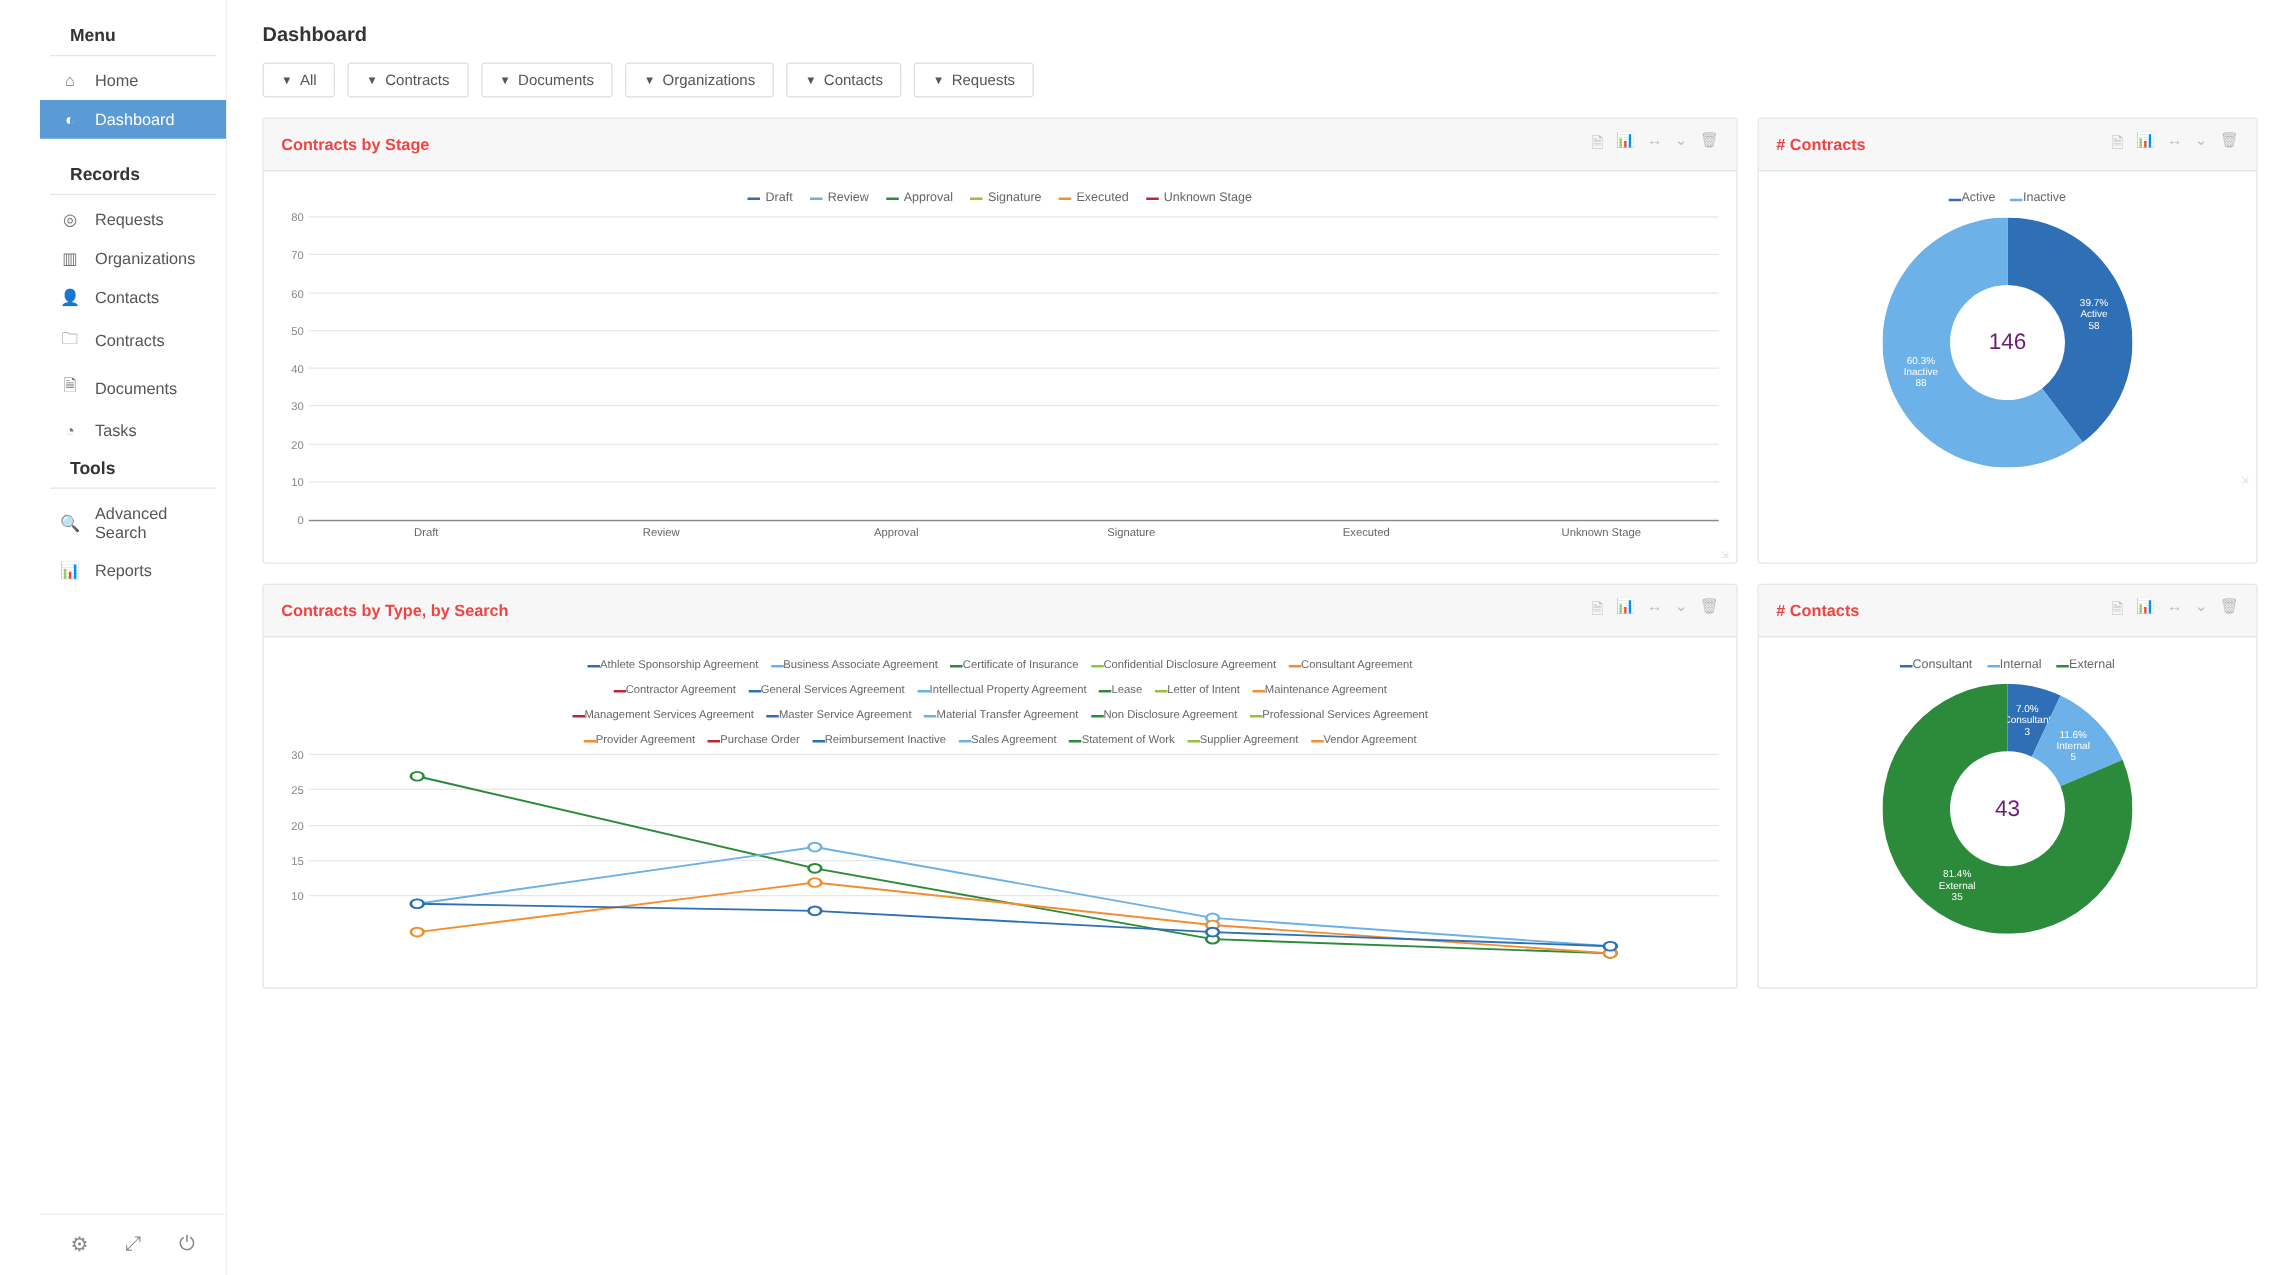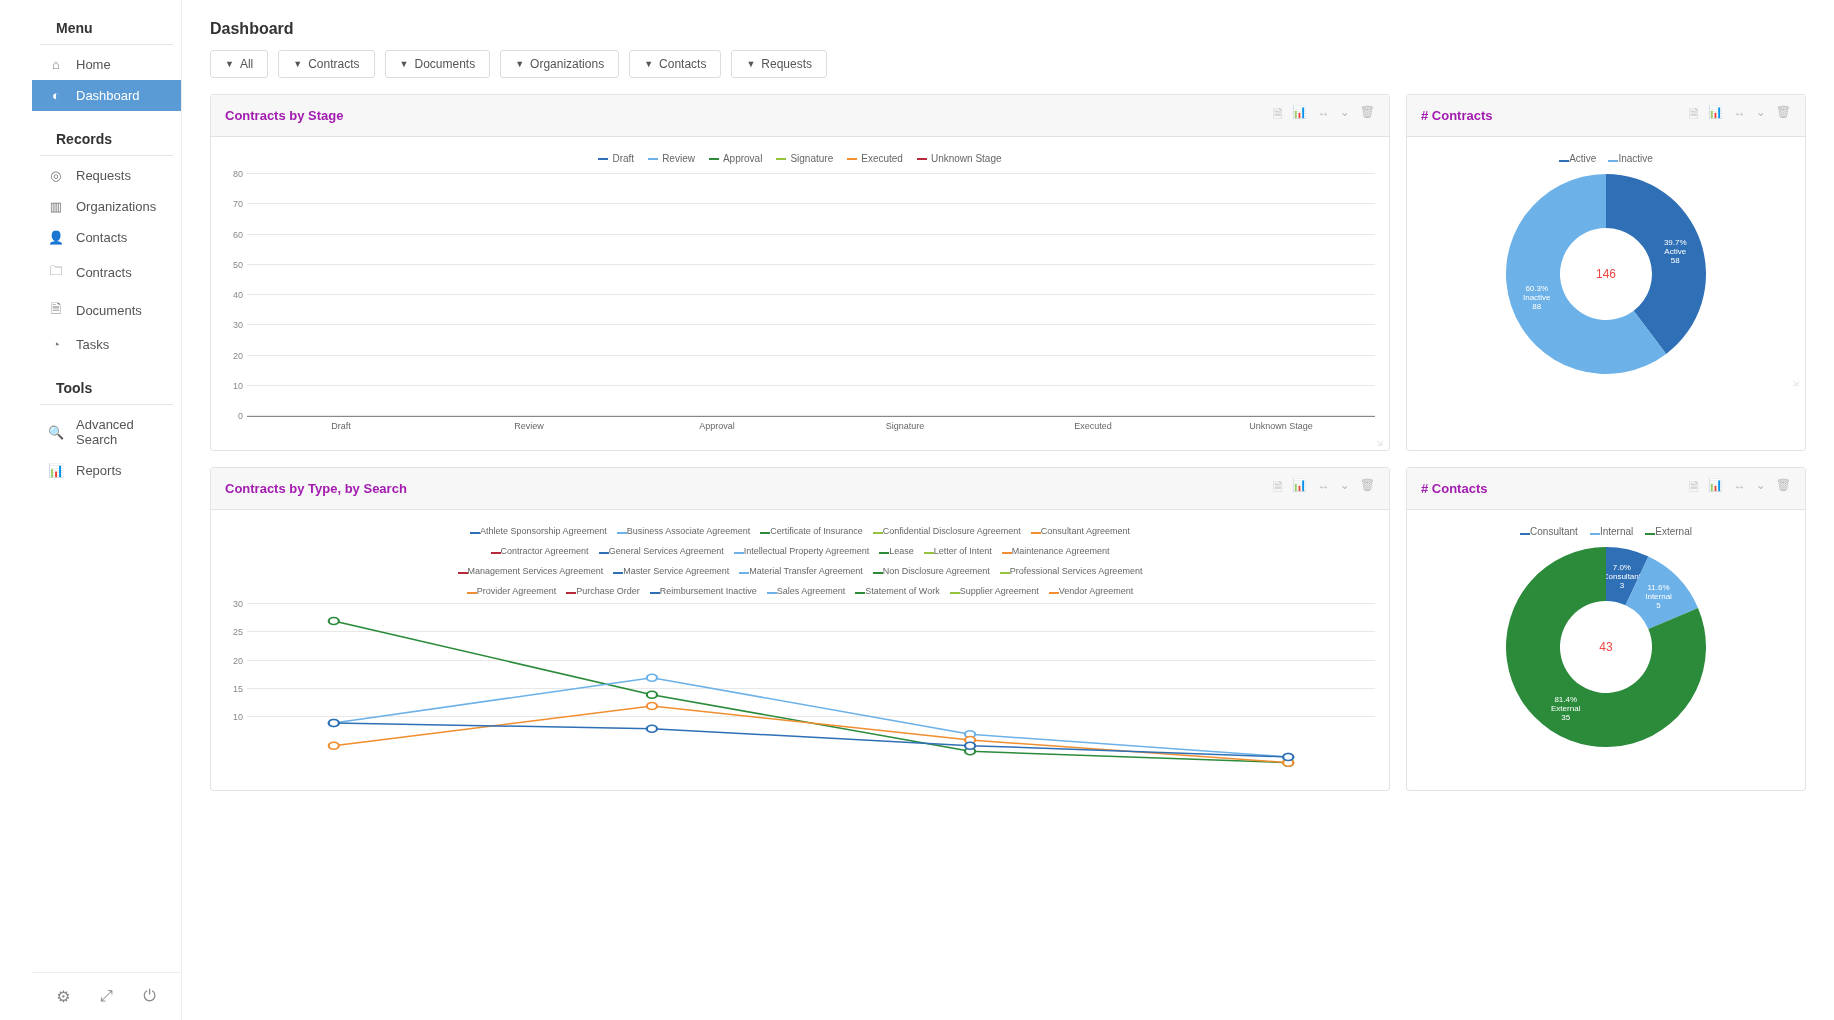--- a/index.html
+++ b/index.html
@@ -20,21 +20,21 @@
 .page-title { font-size: 16px; font-weight: 700; color: #333; padding: 20px 28px 8px 28px; }
 .filters { display: flex; gap: 10px; padding: 4px 28px 16px 28px; flex-wrap: wrap; }
 .filter-btn { border: 1px solid #ddd; background: #fff; border-radius: 3px; padding: 6px 14px; font-size: 12px; color: #555; cursor: pointer; display: inline-flex; align-items: center; gap: 6px; }
 .filter-btn .flt-icon { font-size: 9px; }
 
 .widgets-row { display: flex; gap: 16px; padding: 0 28px 16px 28px; }
 .widget { border: 1px solid #e3e3e3; border-radius: 3px; background: #fff; display: flex; flex-direction: column; }
 .widget.large { flex: 1; }
 .widget.small { width: 400px; }
 .widget-header { background: #f7f7f7; border-bottom: 1px solid #e3e3e3; padding: 10px 14px; display: flex; align-items: center; justify-content: space-between; }
-.widget-title { font-size: 13px; font-weight: 700; color: #a21caf; }
+.widget-title { font-size: 13px; font-weight: 700; color: #ef4444; }
 .widget-tools { display: flex; gap: 10px; color: #bbb; font-size: 12px; }
 .widget-tools span { cursor: pointer; }
 .widget-body { padding: 10px 14px 16px 14px; position: relative; }
 
 
 .bar-legend { display: flex; justify-content: center; gap: 14px; flex-wrap: wrap; font-size: 10px; color: #666; margin: 6px 0 10px 0; }
 .bar-legend .leg { display: inline-flex; align-items: center; gap: 4px; }
 .leg .sw { width: 10px; height: 2px; display: inline-block; }
 .chart-area { position: relative; height: 260px; margin-left: 22px; }
 .y-axis { position: absolute; left: -22px; top: 0; bottom: 18px; width: 22px; }
@@ -43,21 +43,21 @@
 .grid-line { position: absolute; left: 0; right: 0; border-top: 1px solid #e8e8e8; }
 .bars { position: absolute; left: 0; right: 0; bottom: 18px; top: 0; display: flex; align-items: flex-end; justify-content: space-around; }
 .bar-col { flex: 1; display: flex; align-items: flex-end; justify-content: center; }
 .bar { width: 54px; }
 .x-axis { position: absolute; left: 0; right: 0; bottom: 0; height: 18px; display: flex; border-top: 1px solid #888; }
 .x-lbl { flex: 1; text-align: center; font-size: 9px; color: #666; padding-top: 4px; }
 
 
 .donut-legend { display: flex; justify-content: center; gap: 12px; font-size: 10px; color: #666; margin: 6px 0 10px 0; flex-wrap: wrap;}
 .donut-wrap { display: flex; justify-content: center; position: relative; }
-.donut-center { position: absolute; top: 50%; left: 50%; transform: translate(-50%,-50%); font-size: 12px; font-weight: 400; color: #ef4444; }
+.donut-center { position: absolute; top: 50%; left: 50%; transform: translate(-50%,-50%); font-size: 18px; font-weight: 400; color: #701a75; }
 
 
 .line-legend { display: flex; justify-content: center; gap: 10px; flex-wrap: wrap; font-size: 9px; color: #666; margin: 6px 0 8px 0; max-width: 760px; margin-left:auto; margin-right:auto;}
 .line-chart { position: relative; height: 170px; margin-left: 22px; }
 .line-chart .y-axis { left: -22px; bottom: 0; }
 .line-chart .grid { bottom: 0; }
 .expand-hint { position:absolute; right:6px; bottom:2px; color:#ddd; font-size:8px;}
 </style>
 </head>
 <body>
@@ -97,21 +97,21 @@
           </div>
           <div class="sidebar-item">
             <span class="si-icon">🗎</span>
             <span>Documents</span>
           </div>
           <div class="sidebar-item">
             <span class="si-icon">◔</span>
             <span>Tasks</span>
           </div>
         </div>
-      <div class="sidebar-section-title" style="margin-top:14px;">Tools</div>
+      <div class="sidebar-section-title" style="margin-top:0;">Tools</div>
       <div id="tools-items">
           <div class="sidebar-item">
             <span class="si-icon">🔍</span>
             <span>Advanced Search</span>
           </div>
           <div class="sidebar-item">
             <span class="si-icon">📊</span>
             <span>Reports</span>
           </div>
         </div>

